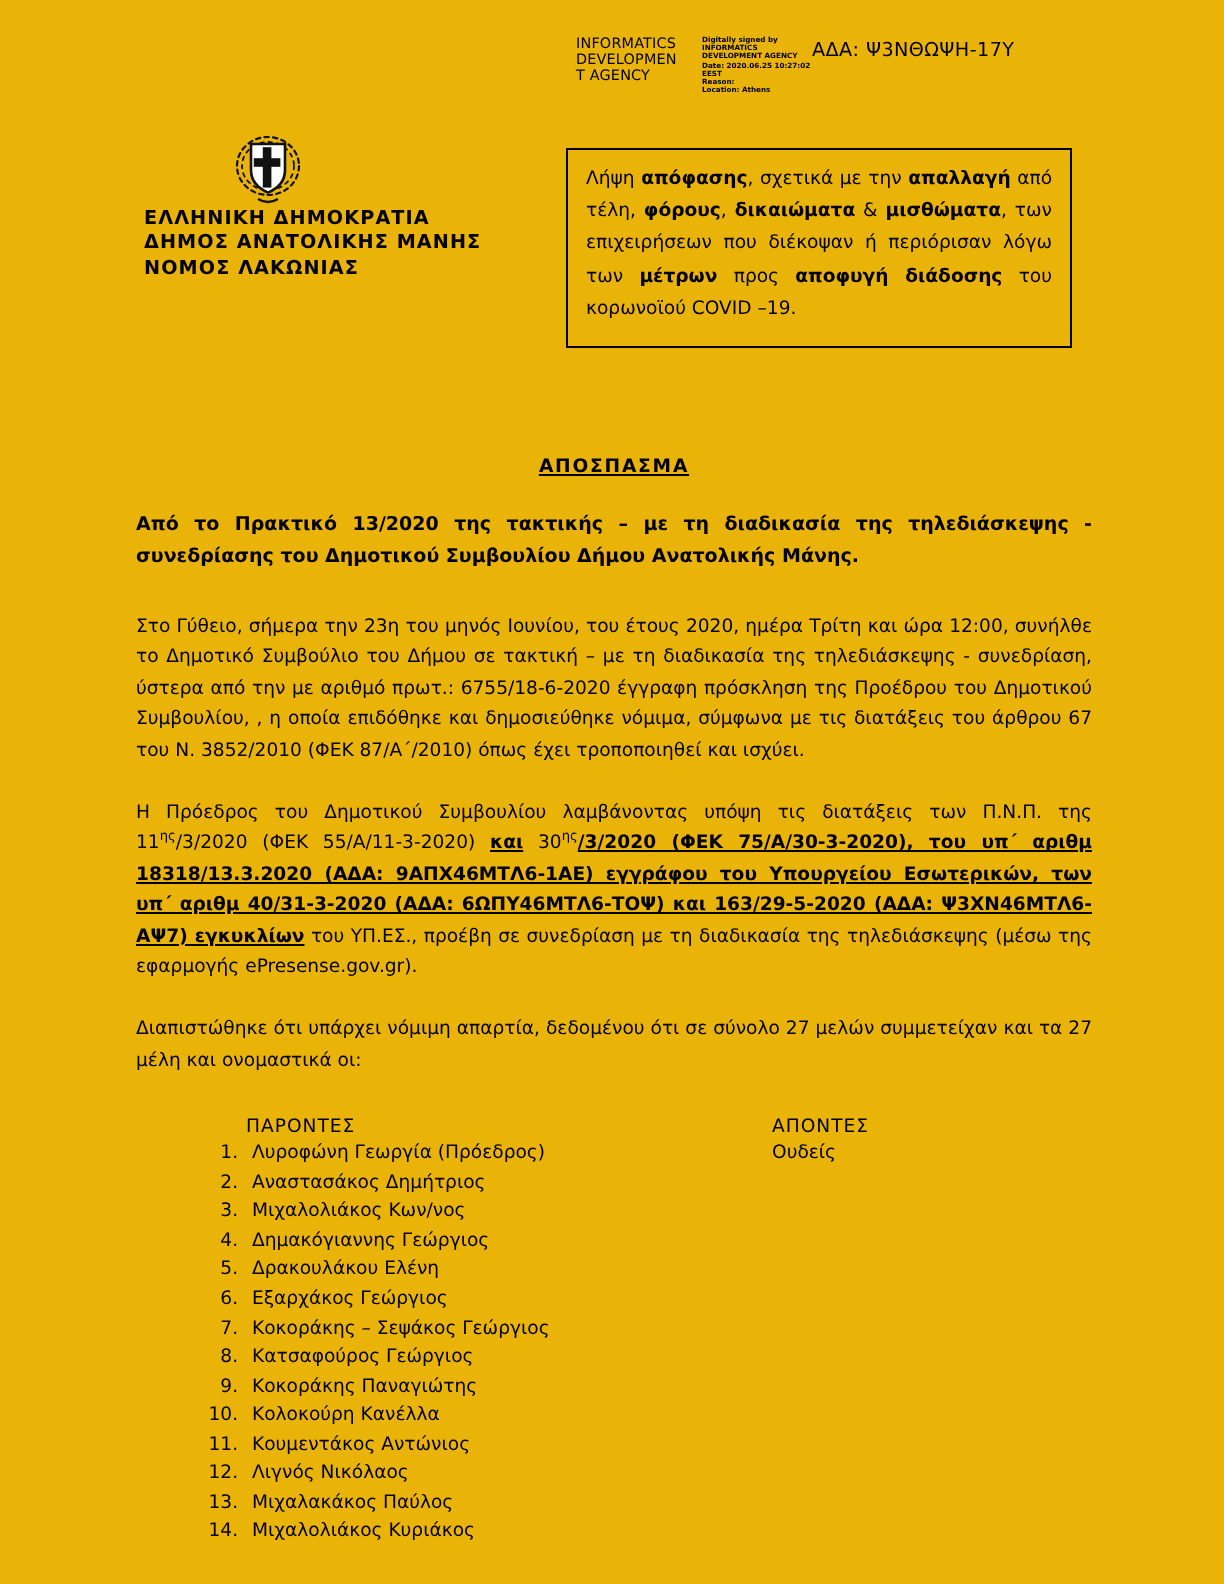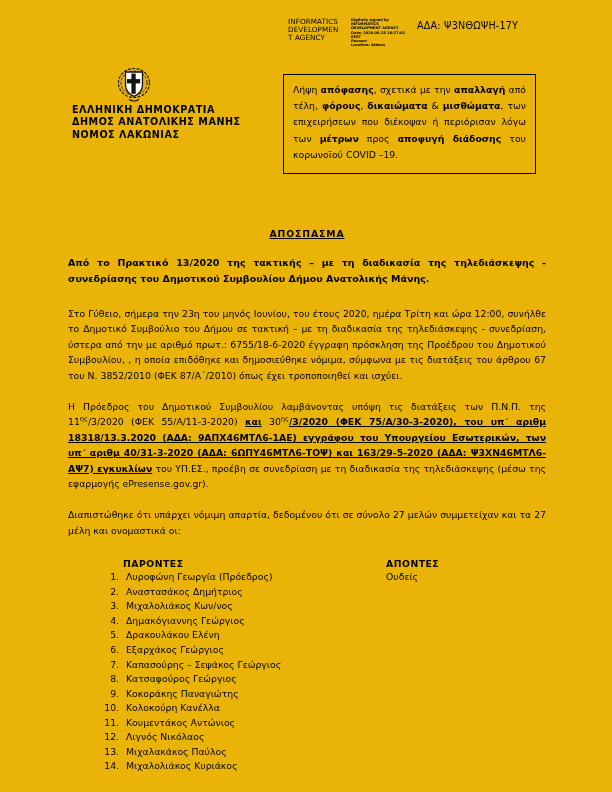--- a/index.html
+++ b/index.html
@@ -56,21 +56,20 @@
     word-break: break-word;
   }
   .sig-right div { white-space: nowrap; overflow: hidden; }
   .ada-top {
     position: absolute;
     left: 406px;
     top: 8px;
     font-size: 9.6px;
     letter-spacing: 0.2px;
     white-space: nowrap;
-    margin-left: 11px;
   }
 
   
   .header-zone {
     position: absolute;
     top: 62px;
     left: 0;
     width: 612px;
   }
   .emblem-wrap {
@@ -143,21 +142,21 @@
 
   
   .attend {
     position: relative;
     margin-top: 20px;
     height: 180px;
   }
   .col-head {
     position: absolute;
     font-size: 9.3px;
-    font-weight: 700;
+    font-weight: 400;
     letter-spacing: 0.5px;
     top: 0;
   }
   .col-head.present { left: 55px; }
   .col-head.absent  { left: 318px; }
   .absent-value {
     position: absolute;
     left: 318px;
     top: 13px;
     font-size: 9.3px;
@@ -251,21 +250,21 @@
       <div class="col-head absent">ΑΠΟΝΤΕΣ</div>
       <div class="absent-value">Ουδείς</div>
 
       <ol class="roster">
         <li>Λυροφώνη Γεωργία (Πρόεδρος)</li>
         <li>Αναστασάκος Δημήτριος</li>
         <li>Μιχαλολιάκος Κων/νος</li>
         <li>Δημακόγιαννης Γεώργιος</li>
         <li>Δρακουλάκου Ελένη</li>
         <li>Εξαρχάκος Γεώργιος</li>
-        <li>Καπασούρης – Σεψάκος Γεώργιος</li>
+        <li>Κοκοράκης – Σεψάκος Γεώργιος</li>
         <li>Κατσαφούρος Γεώργιος</li>
         <li>Κοκοράκης Παναγιώτης</li>
         <li>Κολοκούρη Κανέλλα</li>
         <li>Κουμεντάκος Αντώνιος</li>
         <li>Λιγνός Νικόλαος</li>
         <li>Μιχαλακάκος Παύλος</li>
         <li>Μιχαλολιάκος Κυριάκος</li>
       </ol>
     </div>
 

